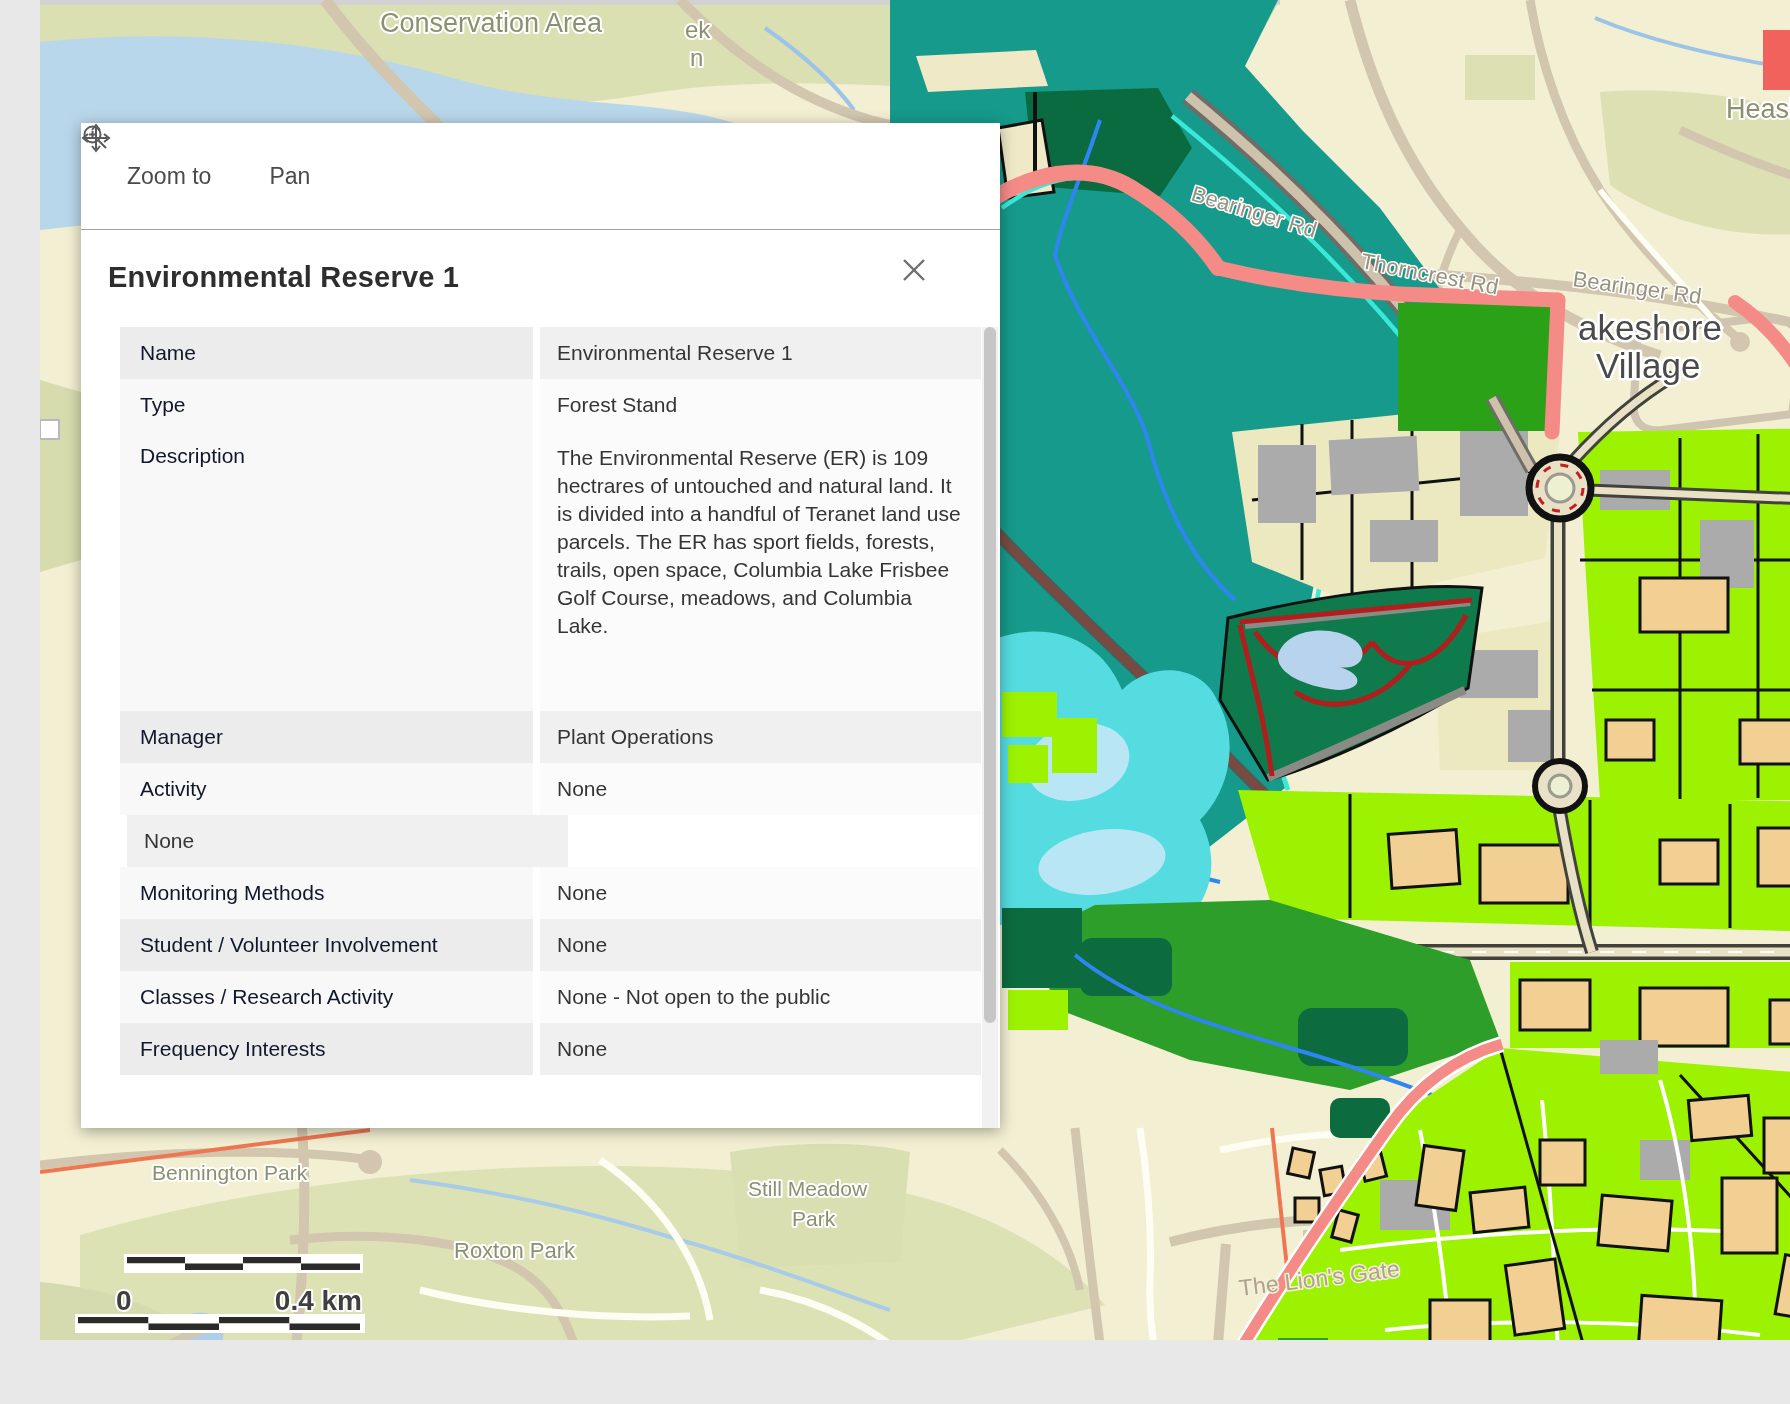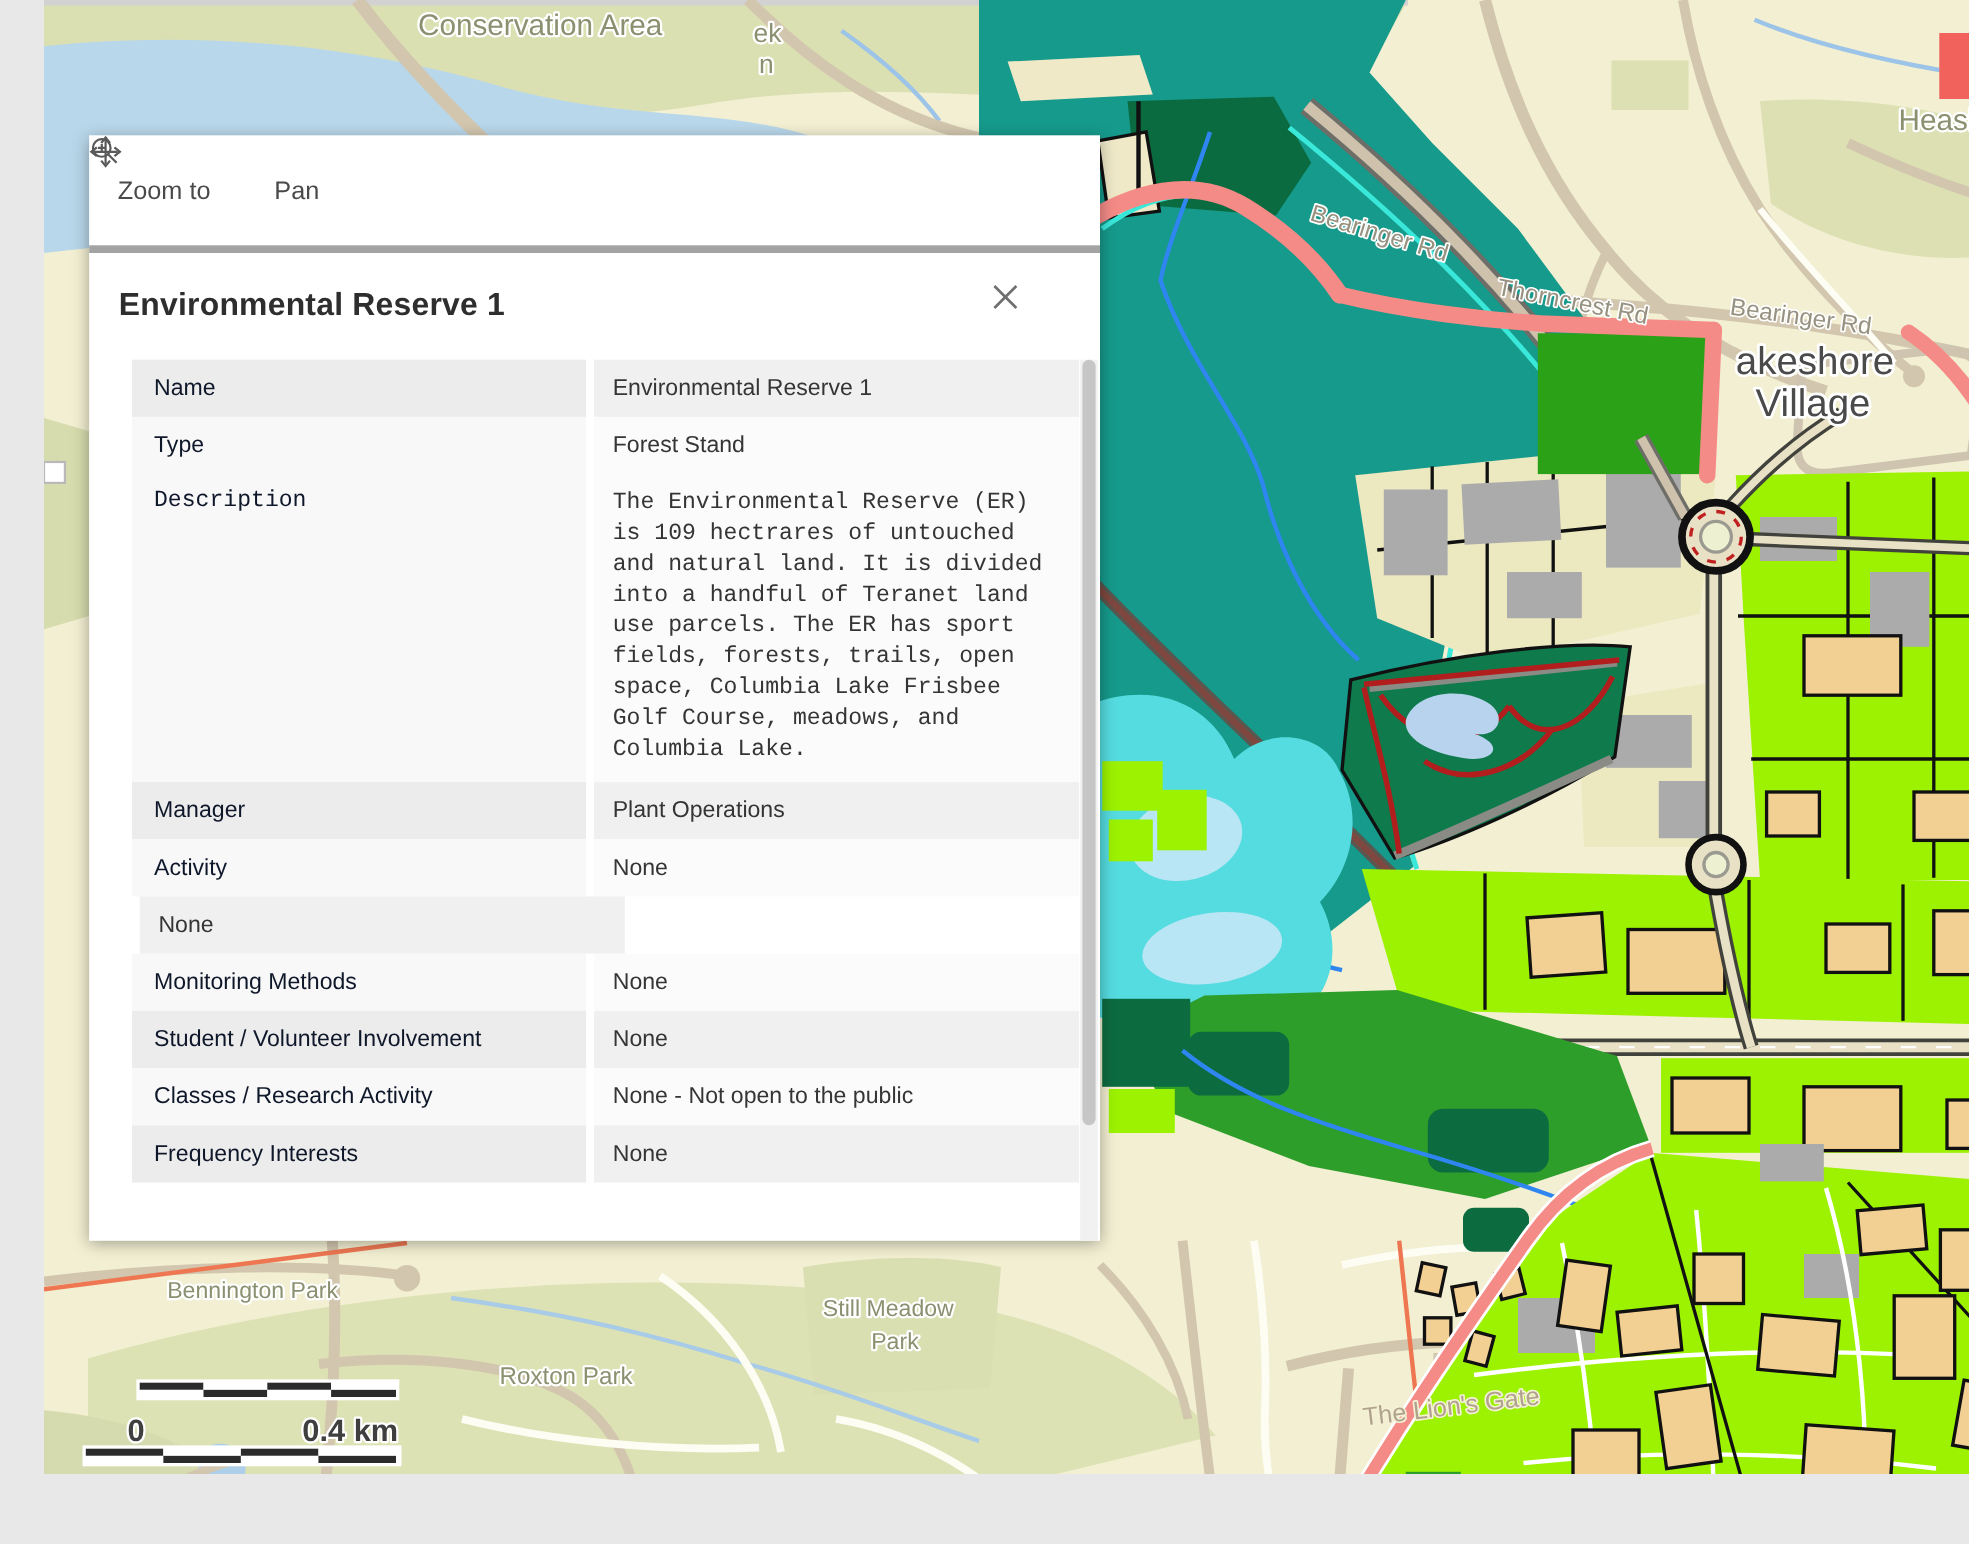--- a/index.html
+++ b/index.html
@@ -16,22 +16,22 @@
           paint-order:stroke;stroke:#ffffff;stroke-width:3px;stroke-linejoin:round;}
   .mlabel-tan{font-family:"Liberation Sans",sans-serif;fill:#b0a28c;
           paint-order:stroke;stroke:#f4f1d6;stroke-width:3px;stroke-linejoin:round;}
   .sb-num{font-family:"Liberation Sans",sans-serif;font-weight:bold;fill:#3f3f3f;
           paint-order:stroke;stroke:#ffffff;stroke-width:4px;stroke-linejoin:round;}
 
   
   .popup{position:absolute;left:41px;top:123px;width:919px;height:1005px;
          background:#ffffff;box-shadow:0 3px 14px rgba(0,0,0,.35);overflow:hidden;}
   .popup-toolbar{position:absolute;left:0;top:0;width:100%;height:107px;
-         border-bottom:7px solid #a3a3a3;display:flex;align-items:center;
-         padding-left:16px;box-sizing:border-box;gap:48px;}
+         border-bottom:1px solid #a3a3a3;display:flex;align-items:center;
+         padding-left:36px;box-sizing:border-box;gap:48px;}
   .popup-action{display:flex;align-items:center;gap:10px;color:#4a4a4a;
          font-size:23px;cursor:pointer;background:none;border:none;
          font-family:"Liberation Sans",sans-serif;padding:0;}
   .popup-action svg{display:block;}
   .popup-title{position:absolute;left:27px;top:138px;font-size:29px;font-weight:bold;
          color:#2e2e2e;letter-spacing:.2px;}
   .popup-close{position:absolute;left:816px;top:130px;width:40px;height:40px;
          display:flex;align-items:center;justify-content:center;cursor:pointer;
          background:none;border:none;padding:0;}
   .ptable{position:absolute;left:39px;top:204px;width:861px;}
@@ -40,21 +40,21 @@
          color:#0f172a;font-size:21px;display:flex;align-items:center;}
   .pcell-gap{width:7px;background:#ffffff;}
   .pcell-v{width:441px;box-sizing:border-box;padding:0 12px 0 17px;
          color:#353535;font-size:21px;display:flex;align-items:center;line-height:28px;}
   .prow.odd .pcell-l{background:#ececec;}
   .prow.odd .pcell-v{background:#f0f0f0;}
   .prow.even .pcell-l{background:#f8f8f8;}
   .prow.even .pcell-v{background:#fbfbfb;}
   .prow{height:52px;}
   .prow.tall{height:280px;}
-  .prow.tall .pcell-l,.prow.tall .pcell-v{align-items:flex-start;padding-top:13px;font-family:Liberation Mono, monospace;}
+  .prow.tall .pcell-l,.prow.tall .pcell-v{align-items:flex-start;padding-top:13px;}
   .pscroll-track{position:absolute;left:901px;top:204px;width:16px;height:801px;
          background:#f1f1f1;}
   .pscroll-thumb{position:absolute;left:903px;top:204px;width:12px;height:696px;
          background:#c6c6c6;border-radius:6px;cursor:pointer;}
 </style>
 </head>
 <body>
 
 <div class="stage">
 

